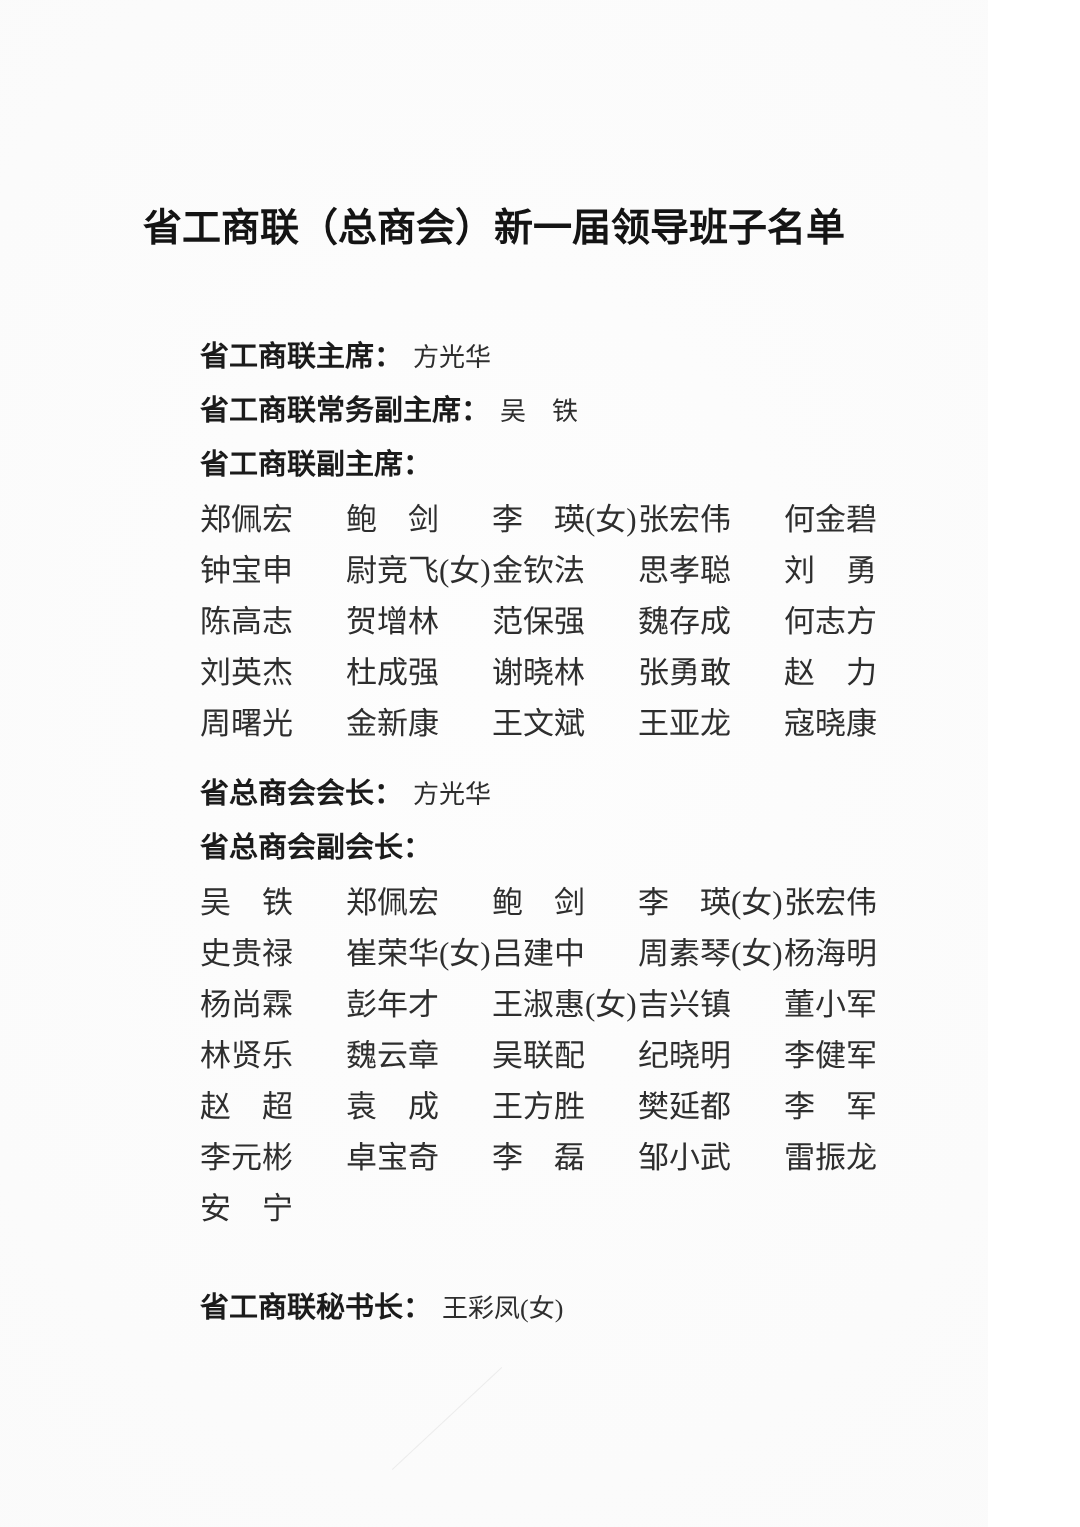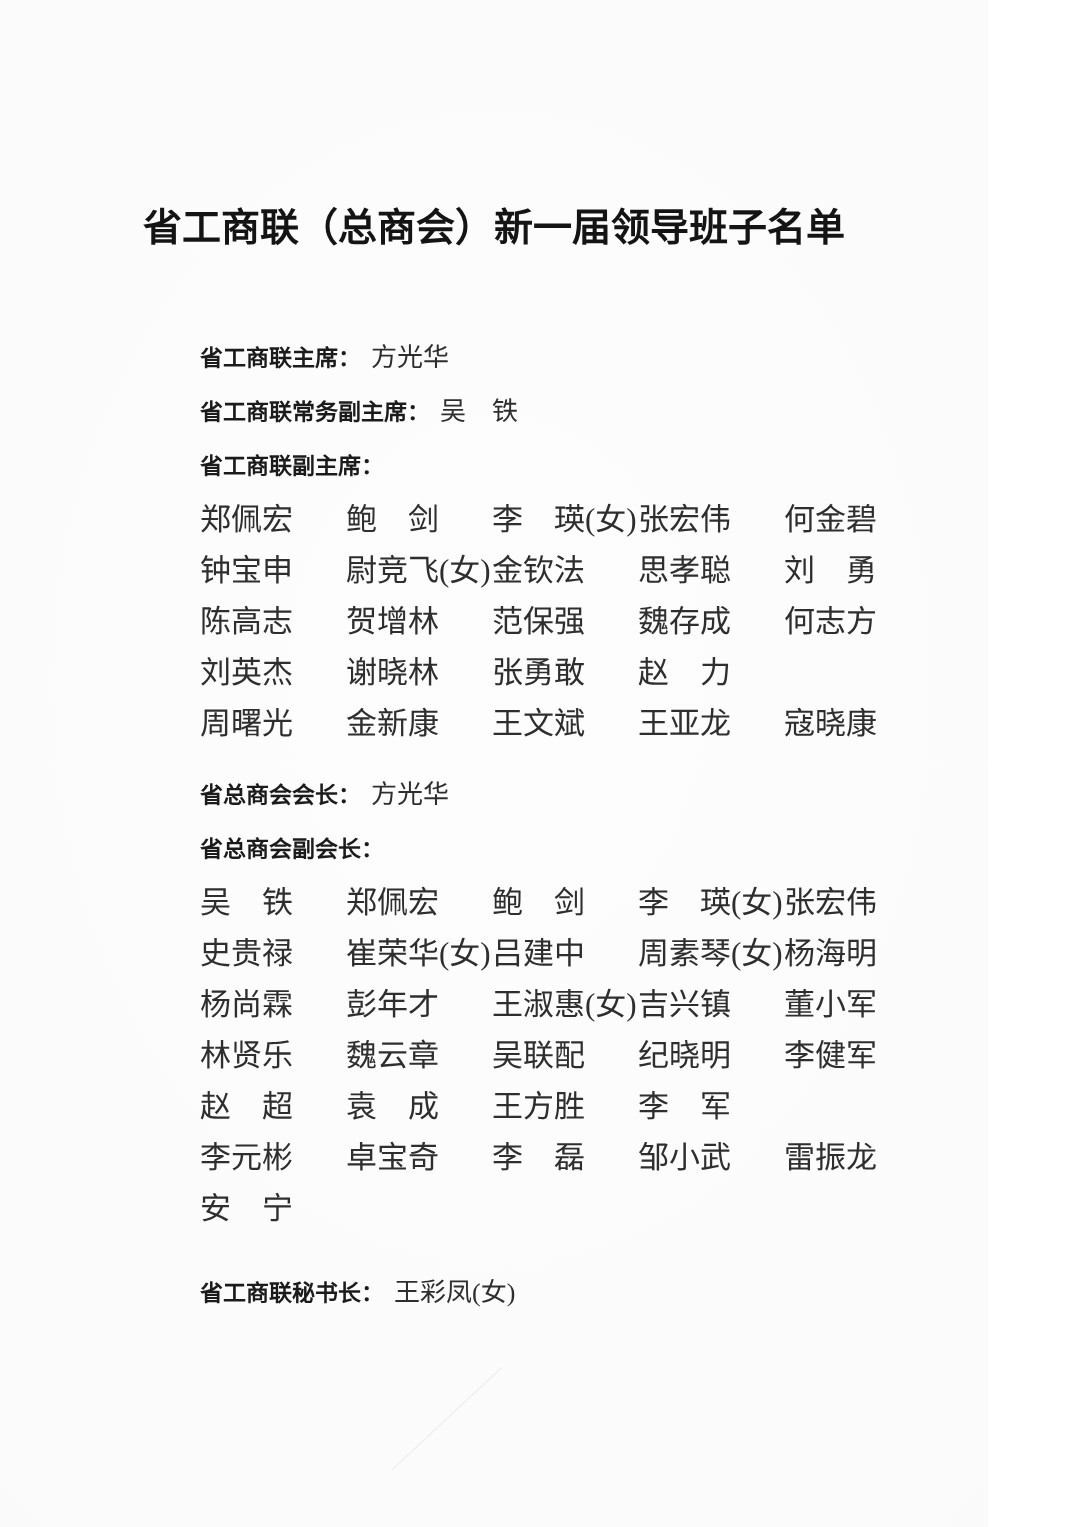--- a/index.html
+++ b/index.html
@@ -35,21 +35,21 @@
   }
 
   .hline {
     line-height: 51px;
     white-space: nowrap;
   }
 
   .hlabel {
     font-family: Liberation Mono, monospace;
     font-weight: 700;
-    font-size: 23px;
+    font-size: 29px;
     color: #1b1b1b;
   }
 
   .hvalue {
     font-family: "Liberation Serif", serif;
     font-weight: 400;
     font-size: 26px;
     color: #2e2e2e;
     margin-left: 10px;
   }
@@ -62,21 +62,21 @@
 
   .nm {
     font-family: "Liberation Serif", serif;
     font-weight: 400;
     font-size: 31px;
     color: #2e2e2e;
     white-space: nowrap;
   }
 
   .sec2 { margin-top: 20px; }
-  .sec3 { margin-top: 33px; }
+  .sec3 { margin-top: 49px; }
 
   .photo-crease {
     position: absolute;
     left: 372px;
     top: 1418px;
     width: 150px;
     height: 1px;
     background: #ececec;
     transform: rotate(-43deg);
   }
@@ -117,20 +117,21 @@
       </div>
       <div class="grid">
         <span class="nm">陈高志</span>
         <span class="nm">贺增林</span>
         <span class="nm">范保强</span>
         <span class="nm">魏存成</span>
         <span class="nm">何志方</span>
       </div>
       <div class="grid">
         <span class="nm">刘英杰</span>
+        <span class="nm">杜成强</span>
         <span class="nm">谢晓林</span>
         <span class="nm">张勇敢</span>
         <span class="nm">赵　力</span>
       </div>
       <div class="grid">
         <span class="nm">周曙光</span>
         <span class="nm">金新康</span>
         <span class="nm">王文斌</span>
         <span class="nm">王亚龙</span>
         <span class="nm">寇晓康</span>
@@ -170,20 +171,21 @@
         <span class="nm">林贤乐</span>
         <span class="nm">魏云章</span>
         <span class="nm">吴联配</span>
         <span class="nm">纪晓明</span>
         <span class="nm">李健军</span>
       </div>
       <div class="grid">
         <span class="nm">赵　超</span>
         <span class="nm">袁　成</span>
         <span class="nm">王方胜</span>
+        <span class="nm">樊延都</span>
         <span class="nm">李　军</span>
       </div>
       <div class="grid">
         <span class="nm">李元彬</span>
         <span class="nm">卓宝奇</span>
         <span class="nm">李　磊</span>
         <span class="nm">邹小武</span>
         <span class="nm">雷振龙</span>
       </div>
       <div class="grid">

